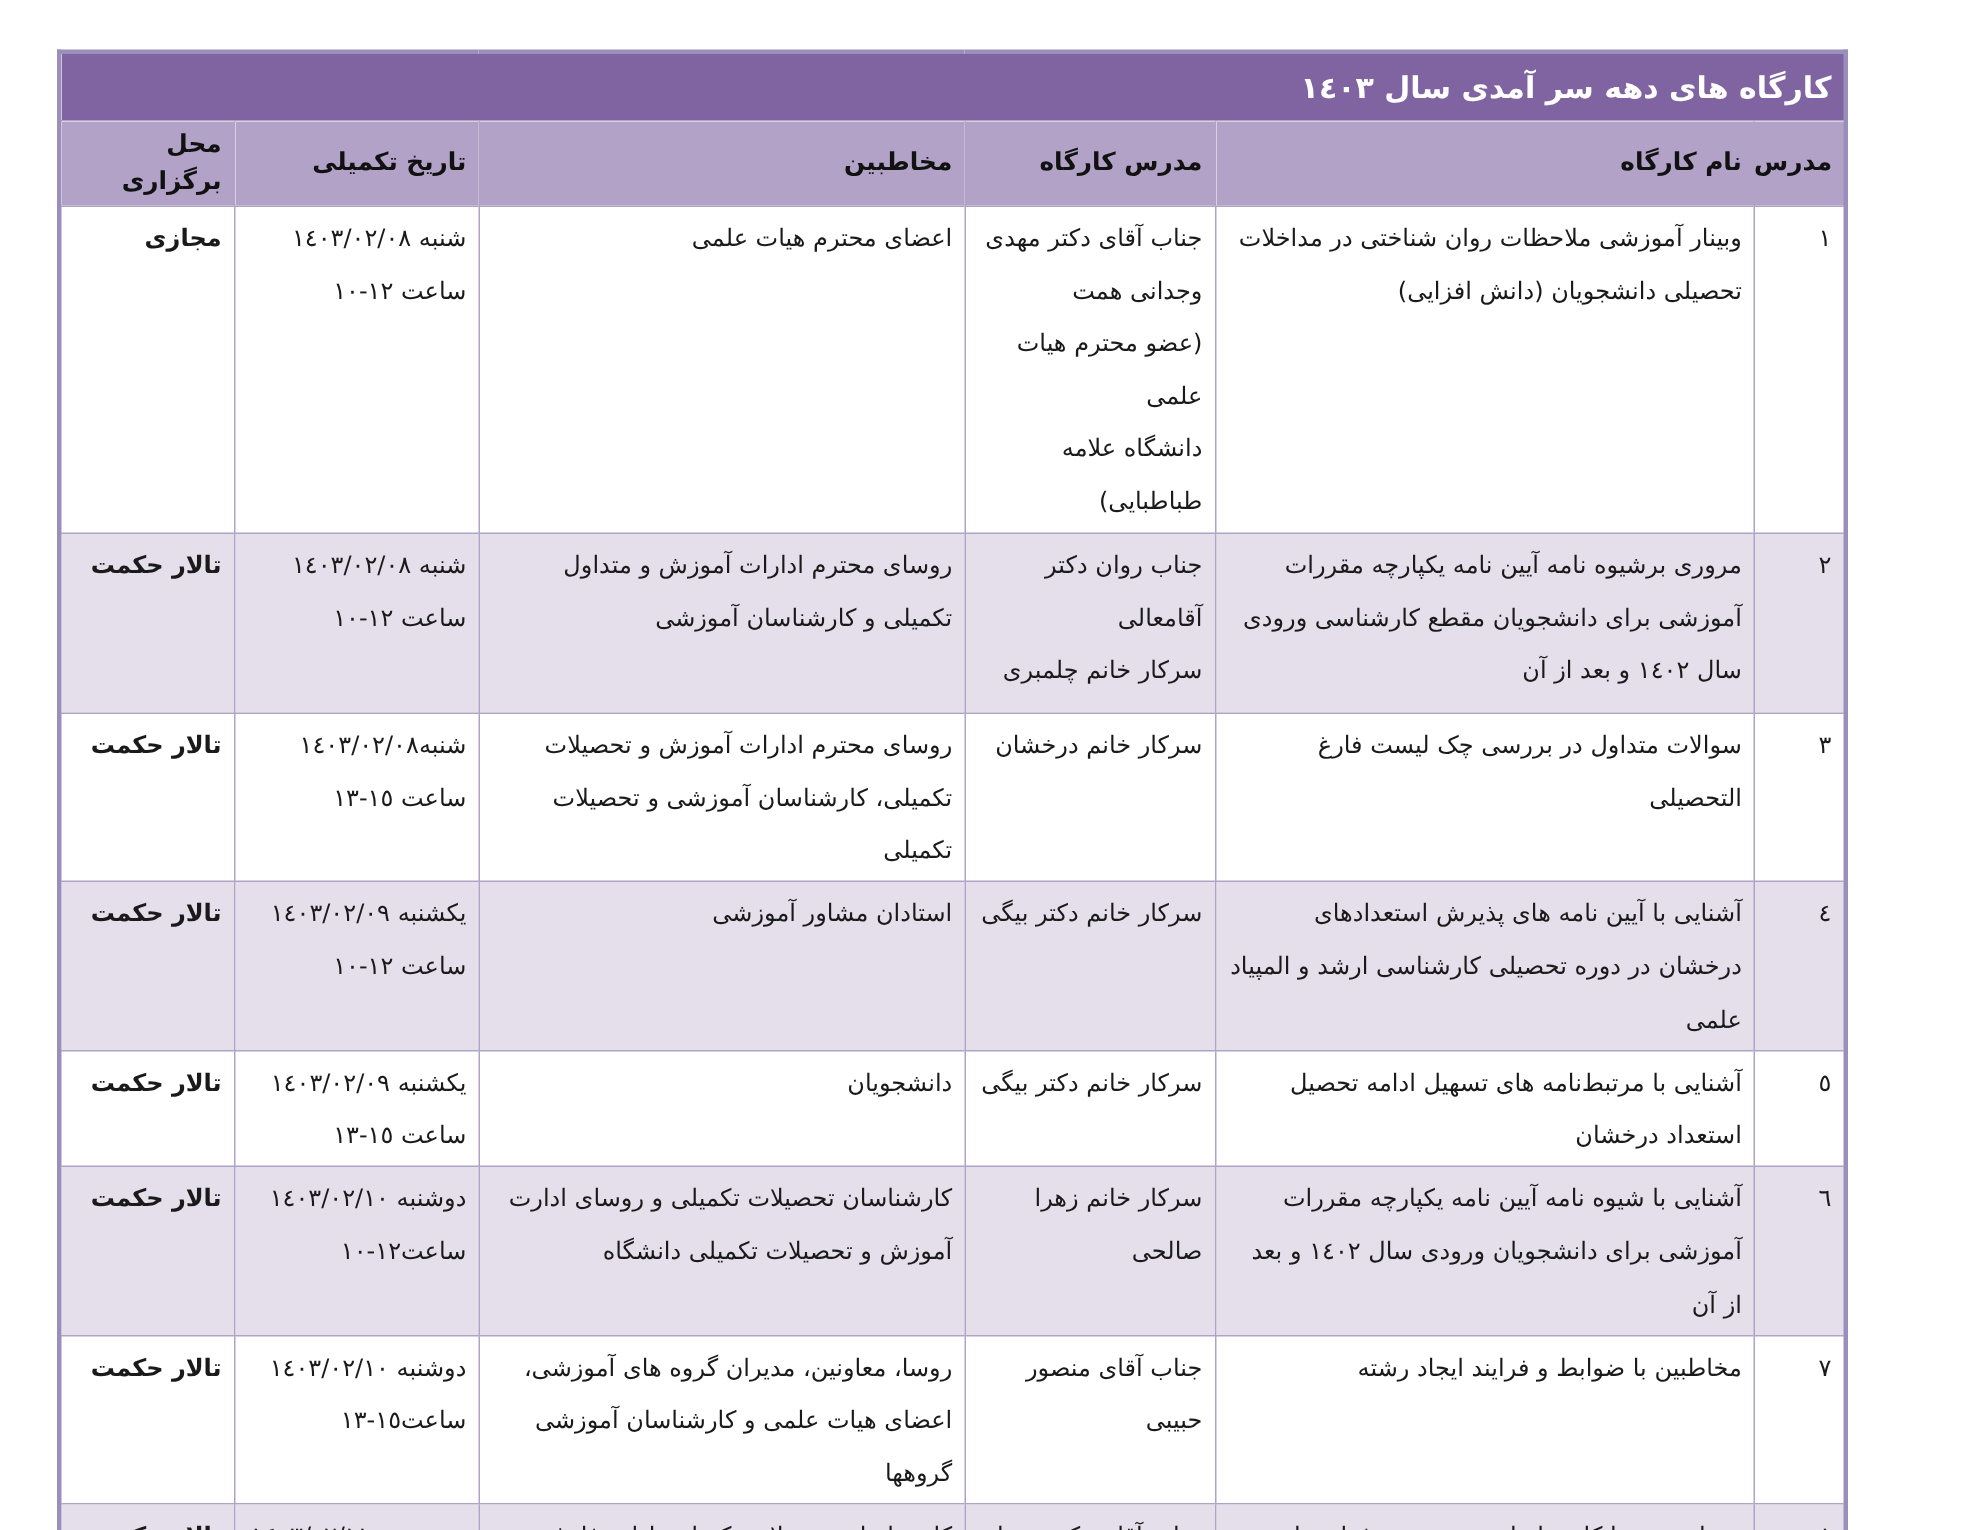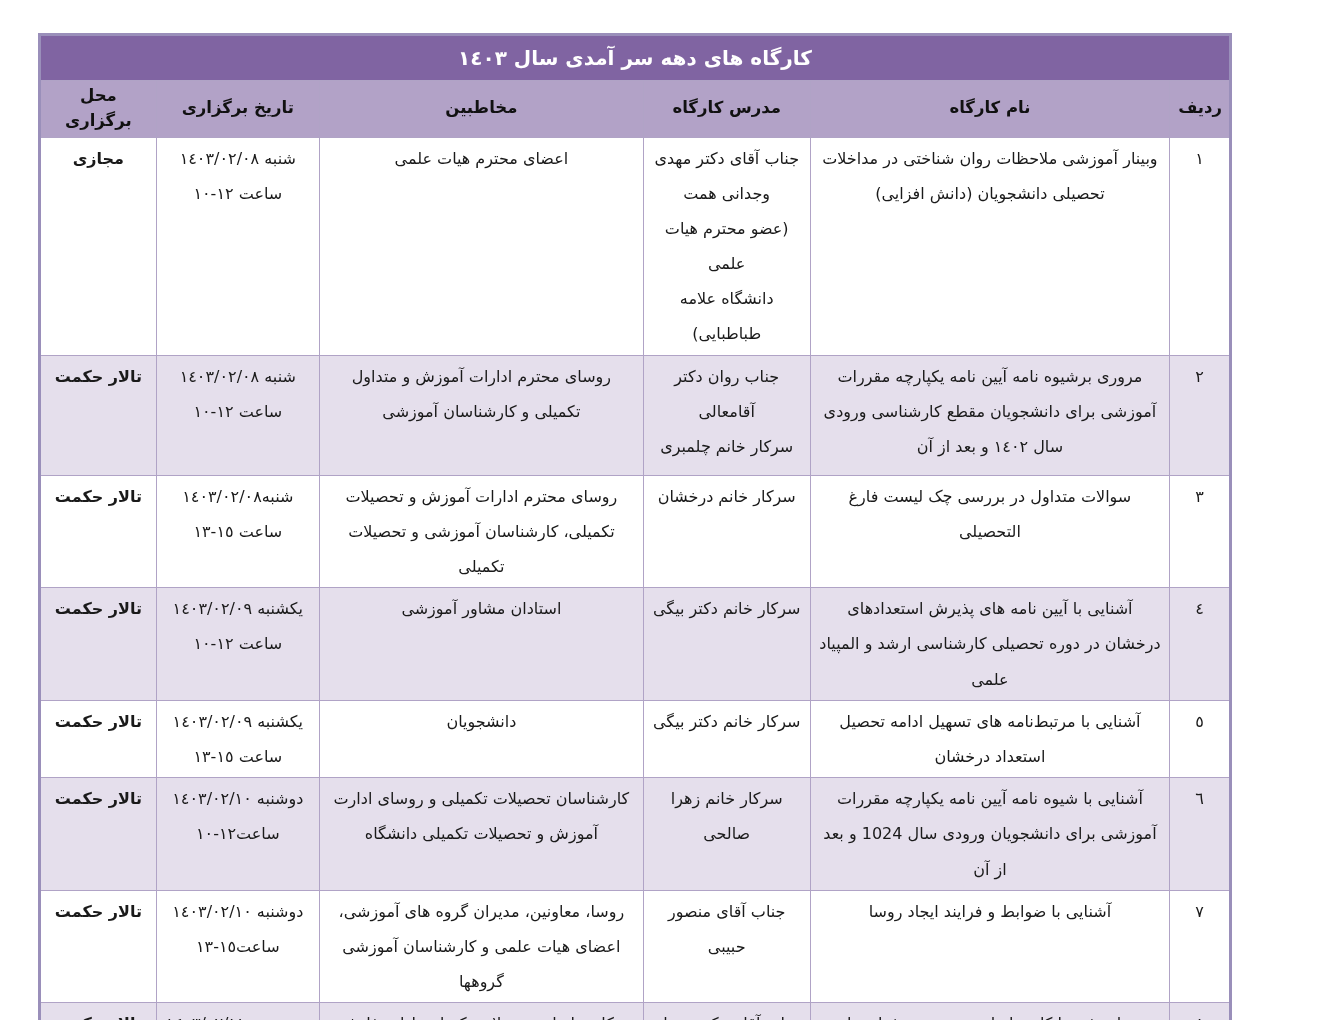--- a/index.html
+++ b/index.html
@@ -16,21 +16,21 @@
     top:33px;left:38px;
     width:1194px;
     border-collapse:collapse;
     direction:rtl;
     table-layout:fixed;
     border:3px solid #9a8fba;
   }
   table.workshops th, table.workshops td{
     border:1px solid #b0a3c6;
     vertical-align:top;
-    text-align:center;
+    text-align:right;
     padding:3px 8px;
     font-size:16px;
     line-height:2.2;
     overflow:hidden;
   }
   tr.title-row th{
     background:#8064A2;
     color:#ffffff;
     font-size:20px;
     font-weight:bold;
@@ -81,25 +81,25 @@
       <col class="c-instructor">
       <col class="c-audience">
       <col class="c-date">
       <col class="c-venue">
     </colgroup>
     <thead>
       <tr class="title-row">
         <th colspan="6">کارگاه های دهه سر آمدی سال ١٤٠٣</th>
       </tr>
       <tr class="header-row">
-          <th>ردیف</th>
+          <th>مدرس</th>
           <th>نام کارگاه</th>
           <th>مدرس کارگاه</th>
           <th>مخاطبین</th>
-          <th>تاریخ برگزاری</th>
+          <th>تاریخ تکمیلی</th>
           <th>محل برگزاری</th>
         </tr>
     </thead>
     <tbody>
         <tr>
           <td class="row-num">١</td>
           <td class="name-cell">وبینار آموزشی ملاحظات روان شناختی در مداخلات تحصیلی دانشجویان (دانش افزایی)</td>
           <td class="instructor-cell">جناب آقای دکتر مهدی
 وجدانی همت
 (عضو محترم هیات علمی
@@ -141,30 +141,30 @@
           <td class="row-num">٥</td>
           <td class="name-cell">آشنایی با مرتبط‌نامه های تسهیل ادامه تحصیل استعداد درخشان</td>
           <td class="instructor-cell">سرکار خانم دکتر بیگی</td>
           <td class="audience-cell">دانشجویان</td>
           <td class="date-cell">یکشنبه ١٤٠٣/٠٢/٠٩
 ساعت ١٥-١٣</td>
           <td class="venue-cell">تالار حکمت</td>
         </tr>
         <tr class="banded">
           <td class="row-num">٦</td>
-          <td class="name-cell">آشنایی با شیوه نامه آیین نامه یکپارچه مقررات آموزشی برای دانشجویان ورودی سال 1024 و بعد از آن</td>
+          <td class="name-cell">آشنایی با شیوه نامه آیین نامه یکپارچه مقررات آموزشی برای دانشجویان ورودی سال ١٤٠٢ و بعد از آن</td>
           <td class="instructor-cell">سرکار خانم زهرا صالحی</td>
           <td class="audience-cell">کارشناسان تحصیلات تکمیلی و روسای ادارت آموزش و تحصیلات تکمیلی دانشگاه</td>
           <td class="date-cell">دوشنبه ١٤٠٣/٠٢/١٠
 ساعت١٢-١٠</td>
           <td class="venue-cell">تالار حکمت</td>
         </tr>
         <tr>
           <td class="row-num">٧</td>
-          <td class="name-cell">آشنایی با ضوابط و فرایند ایجاد روسا</td>
+          <td class="name-cell">مخاطبین با ضوابط و فرایند ایجاد رشته</td>
           <td class="instructor-cell">جناب آقای منصور حبیبی</td>
           <td class="audience-cell">روسا، معاونین، مدیران گروه های آموزشی، اعضای هیات علمی و کارشناسان آموزشی گروهها</td>
           <td class="date-cell">دوشنبه ١٤٠٣/٠٢/١٠
 ساعت١٥-١٣</td>
           <td class="venue-cell">تالار حکمت</td>
         </tr>
         <tr class="banded">
           <td class="row-num">٨</td>
           <td class="name-cell">هم اندیشی با کارشناسان جهت بهبود فرایندهای جاری مرتبط با تحصیلات تکمیلی</td>
           <td class="instructor-cell">جناب آقای دکتر حسام</td>

